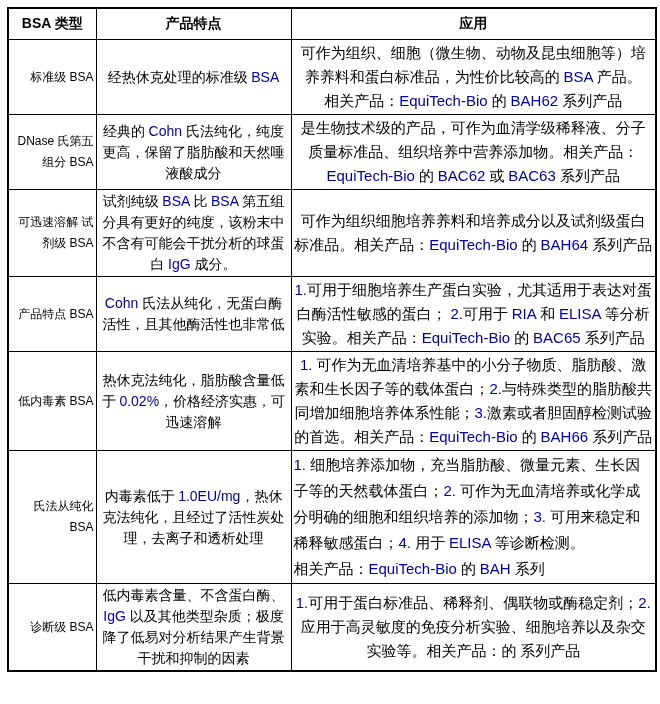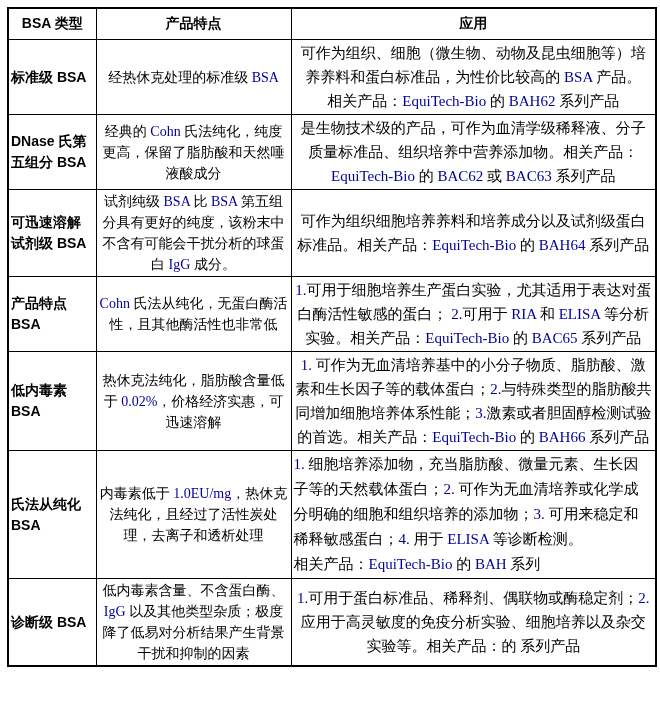--- a/index.html
+++ b/index.html
@@ -27,41 +27,41 @@
   col.c3{width:365px;}
   th{
     font-family:Liberation Sans, sans-serif;
     font-weight:bold;
     font-size:14px;
     text-align:center;
     height:28px;
   }
   td.col-type{
     font-family:"Liberation Sans","DejaVu Sans",sans-serif;
-    font-weight:bold;
-    font-size:14px;
-    text-align:left;
+    font-weight:normal;
+    font-size:12px;
+    text-align:right;
     line-height:21px;
   }
   td.col-features{
     font-size:14px;
     text-align:center;
     line-height:21px;
     white-space:pre-line;
   }
   td.col-app{
     font-size:15px;
     text-align:center;
     line-height:24px;
     white-space:pre-line;
   }
   td.col-app.left{text-align:left;line-height:25px;}
   .latin{
     color:var(--latin,#000099);
-    font-family:Liberation Serif, serif;
+    font-family:Liberation Sans, sans-serif;
     text-align:right;
   }
 </style>
 </head>
 <body>
 
 <div class="wrap">
   <table class="bsa">
     <colgroup>
       <col class="c1">

